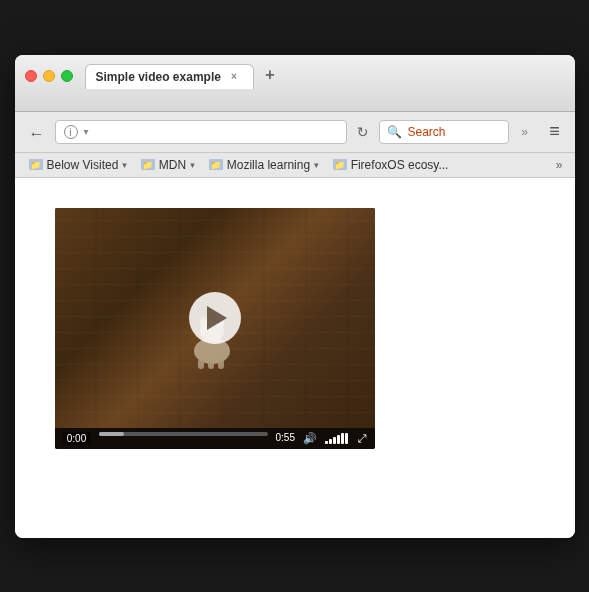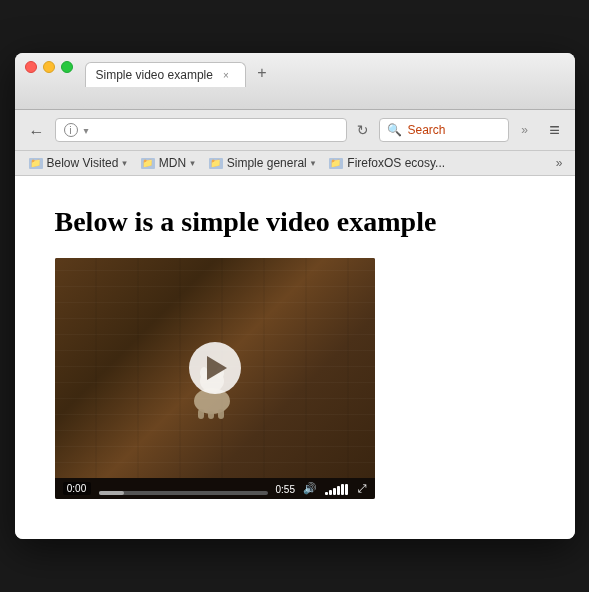--- a/index.html
+++ b/index.html
@@ -19,22 +19,23 @@
       overflow: hidden;
     }
     
     .title-bar {
       background: linear-gradient(to bottom, #f0f0f0, #d8d8d8);
       padding: 8px 10px 0 10px;
       border-bottom: 1px solid #b0b0b0;
     }
     .title-bar-top {
       display: flex;
-      align-items: flex-start;
+      align-items: center;
       margin-bottom: 22px;
+      font-weight: bold;
     }
     .window-controls {
       display: flex;
       gap: 6px;
       margin-right: 12px;
     }
     .btn-circle {
       width: 12px;
       height: 12px;
       border-radius: 50%;
@@ -302,21 +303,21 @@
       border-top: 12px solid transparent;
       border-bottom: 12px solid transparent;
       border-left: 20px solid rgba(80,60,40,0.8);
       margin-left: 4px;
     }
     
     .video-controls {
       background: rgba(0,0,0,0.75);
       padding: 4px 8px;
       display: flex;
-      align-items: flex-end;
+      align-items: flex-start;
       gap: 8px;
     }
     .time-display {
       font-size: 10px;
       color: #fff;
       background: rgba(0,0,0,0.6);
       padding: 1px 4px;
       border-radius: 2px;
       min-width: 28px;
       text-align: center;
@@ -404,32 +405,31 @@
       <span>Below Visited</span>
       <span class="bookmark-chevron">▾</span>
     </div>
     <div class="bookmark-item">
       <div class="bookmark-icon">📁</div>
       <span>MDN</span>
       <span class="bookmark-chevron">▾</span>
     </div>
     <div class="bookmark-item">
       <div class="bookmark-icon">📁</div>
-      <span>Simple general</span>
+      <span>Mozilla learning</span>
       <span class="bookmark-chevron">▾</span>
     </div>
     <div class="bookmark-item">
       <div class="bookmark-icon">📁</div>
       <span>FirefoxOS ecosy...</span>
     </div>
     <div class="bookmarks-more">»</div>
   </div>
 
   <div class="page-content">
-    <h1 class="page-heading">Below is a simple video example</h1>
 
     <div class="video-container">
       <div class="video-frame">
 
         <div style="position:absolute;bottom:55px;left:50%;transform:translateX(-55%);z-index:1;opacity:0.85;">
           
           <svg width="60" height="70" viewBox="0 0 60 70">
 
             <ellipse cx="30" cy="52" rx="18" ry="13" fill="#c8b89a" opacity="0.9"></ellipse>
 

